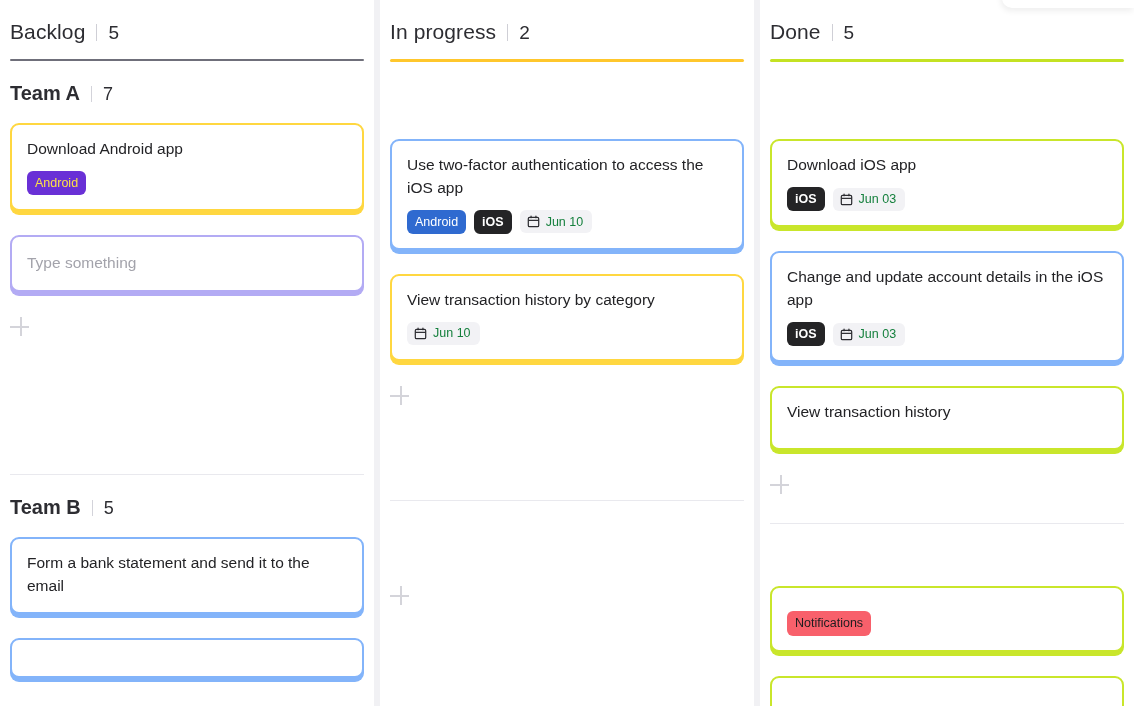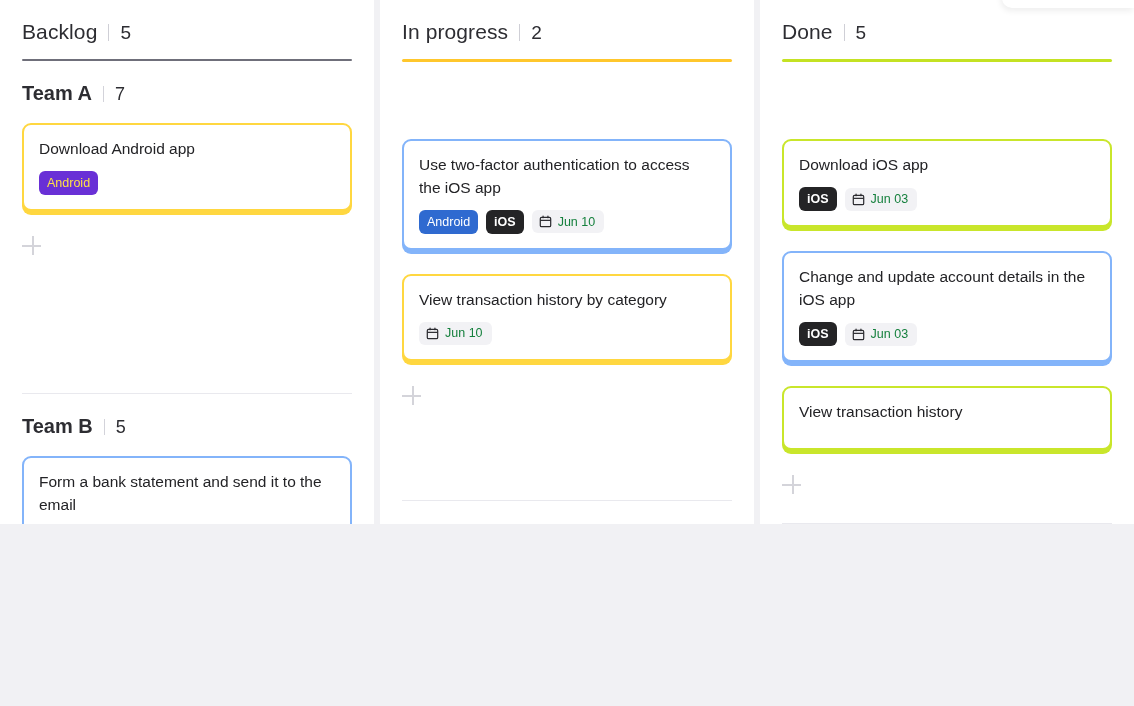--- a/index.html
+++ b/index.html
@@ -33,22 +33,22 @@
     border-radius: 0 0 0 10px;
     box-shadow: -1px 3px 6px rgba(0,0,0,0.07);
     z-index: 30;
   }
 
   
   .column {
     position: relative;
     flex: 1 1 0;
     background: #ffffff;
-    height: 524px;
-    padding: 0 22px;
+    height: 706px;
+    padding: 0 10px;
     overflow: hidden;
   }
   .column:first-child  { border-radius: 0 0 0 0; }
 
   .col-header {
     display: flex;
     align-items: baseline;
     gap: 11px;
     padding-top: 20px;
     padding-bottom: 0;
@@ -230,20 +230,23 @@
         <span class="group-count">7</span>
       </div>
 
       <div class="card yellow">
         <div class="card-title">Download Android app</div>
         <div class="tag-row">
           <span class="tag purple">Android</span>
         </div>
       </div>
 
+      <div class="type-input">
+        <input type="text" placeholder="Type something" style="">
+      </div>
 
       <div class="add-btn"></div>
     </div>
 
     <div style="height:128px"></div>
     <div class="group-divider"></div>
 
     <div class="group">
       <div class="group-header">
         <span class="group-title">Team B</span>

